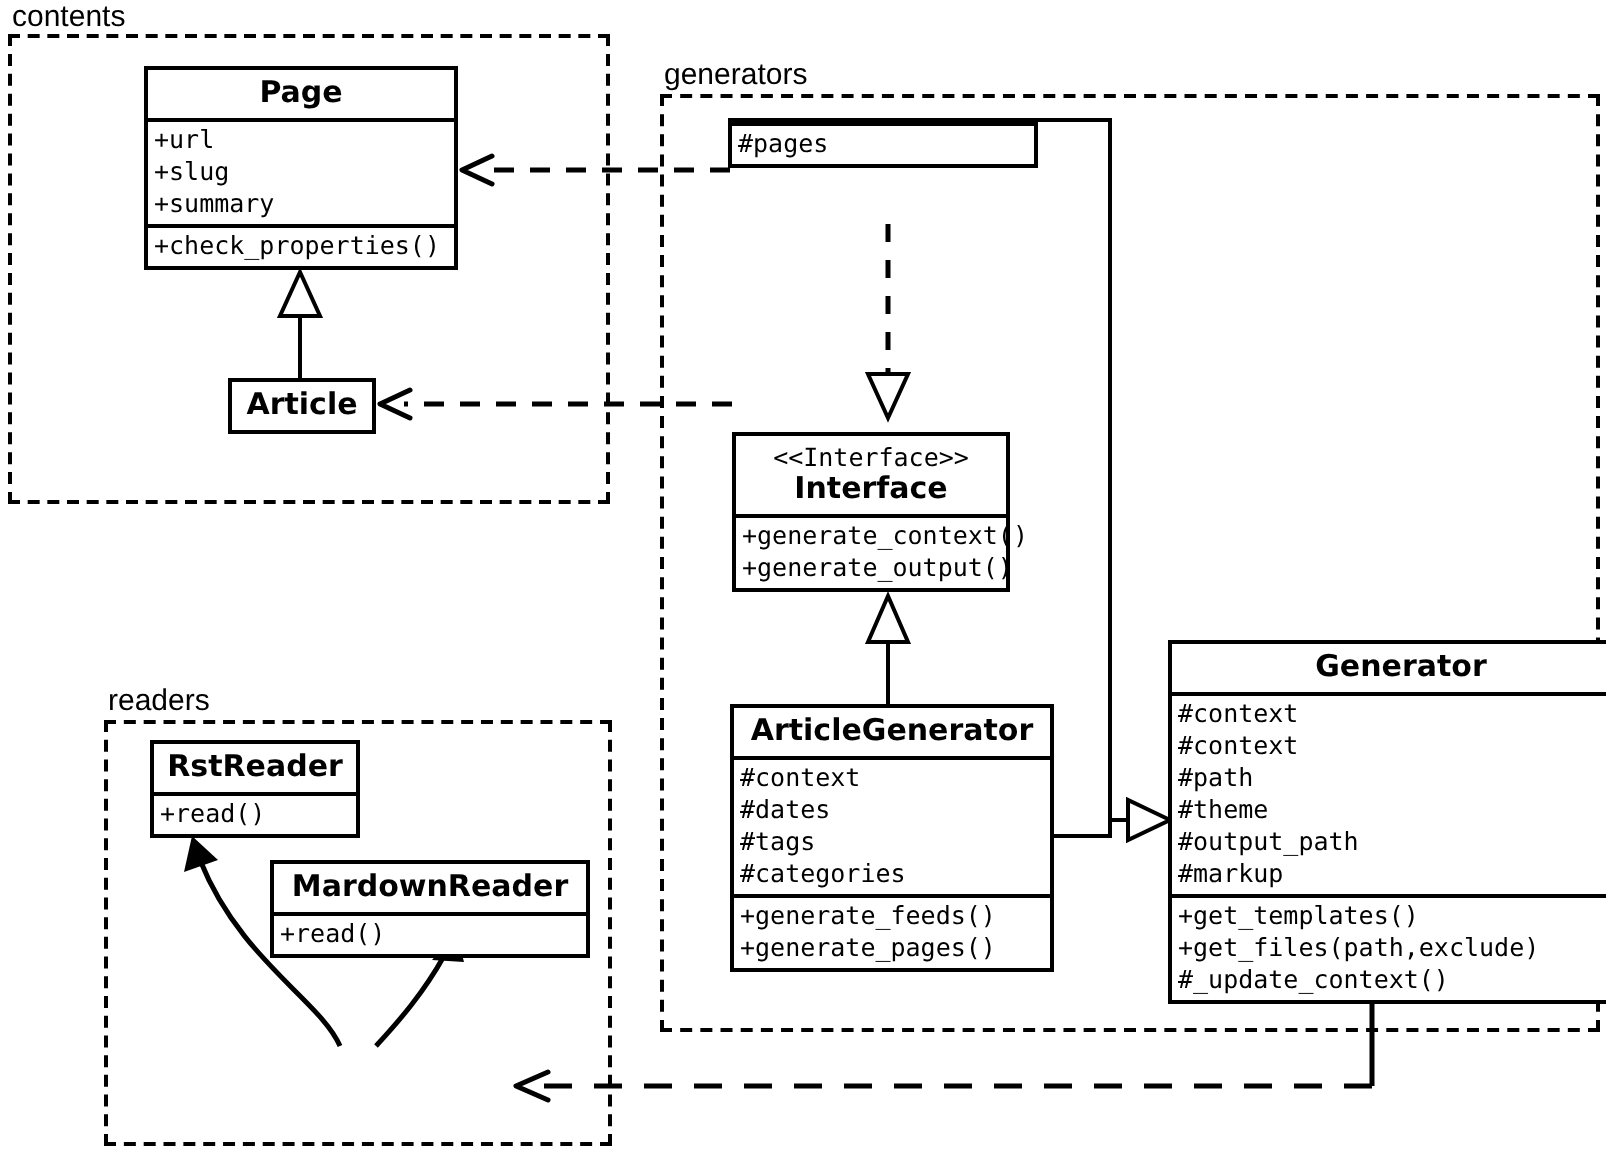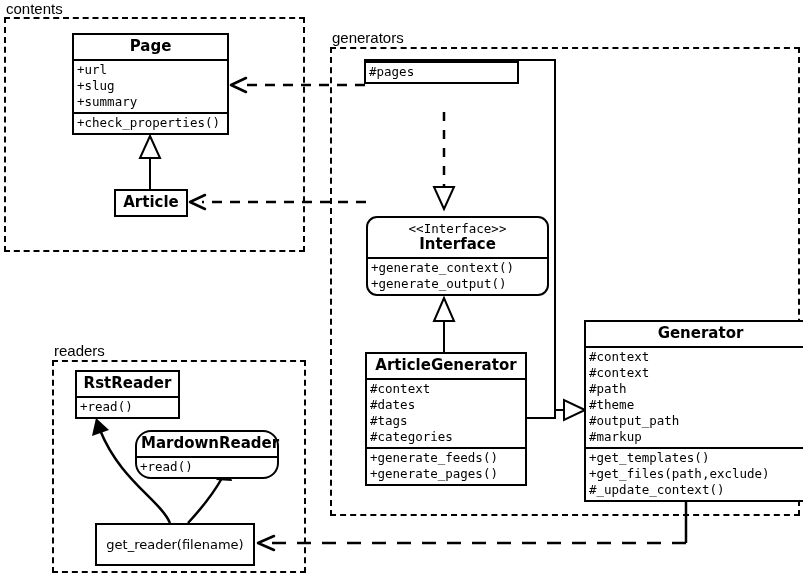--- a/index.html
+++ b/index.html
@@ -180,21 +180,21 @@
       <div class="member">+check_properties()</div>
     </div>
   </div>
 
   <div class="umlbox" style="left:364px; top:59px; width:155px;">
     <div class="compartment">
       <div class="member">#pages</div>
     </div>
   </div>
 
-  <div class="umlbox" style="left:366px; top:216px; width:183px;border-radius:11px;">
+  <div class="umlbox" style="left:366px; top:216px; width:139px;">
     <div class="stereo">&lt;&lt;Interface&gt;&gt;</div>
     <div class="title" style="padding-top:0px;">Interface</div>
     <div class="compartment">
       <div class="member">+generate_context()</div>
       <div class="member">+generate_output()</div>
     </div>
   </div>
 
   <div class="umlbox" style="left:365px; top:352px; width:162px;">
     <div class="title">ArticleGenerator</div>
@@ -227,24 +227,21 @@
     </div>
   </div>
 
   <div class="umlbox" style="left:75px; top:370px; width:105px;">
     <div class="title">RstReader</div>
     <div class="compartment">
       <div class="member">+read()</div>
     </div>
   </div>
 
-  <div class="umlbox" style="left:135px; top:430px; width:144px;border-radius:16px;">
+  <div class="umlbox" style="left:135px; top:430px; width:160px;">
     <div class="title">MardownReader</div>
     <div class="compartment">
       <div class="member">+read()</div>
     </div>
   </div>
 
-  <div class="plainbox" style="left:95px; top:523px; width:160px; height:43px;">
-    <span class="label">get_reader(filename)</span>
-  </div>
 
 </div>
 
 </body></html>

